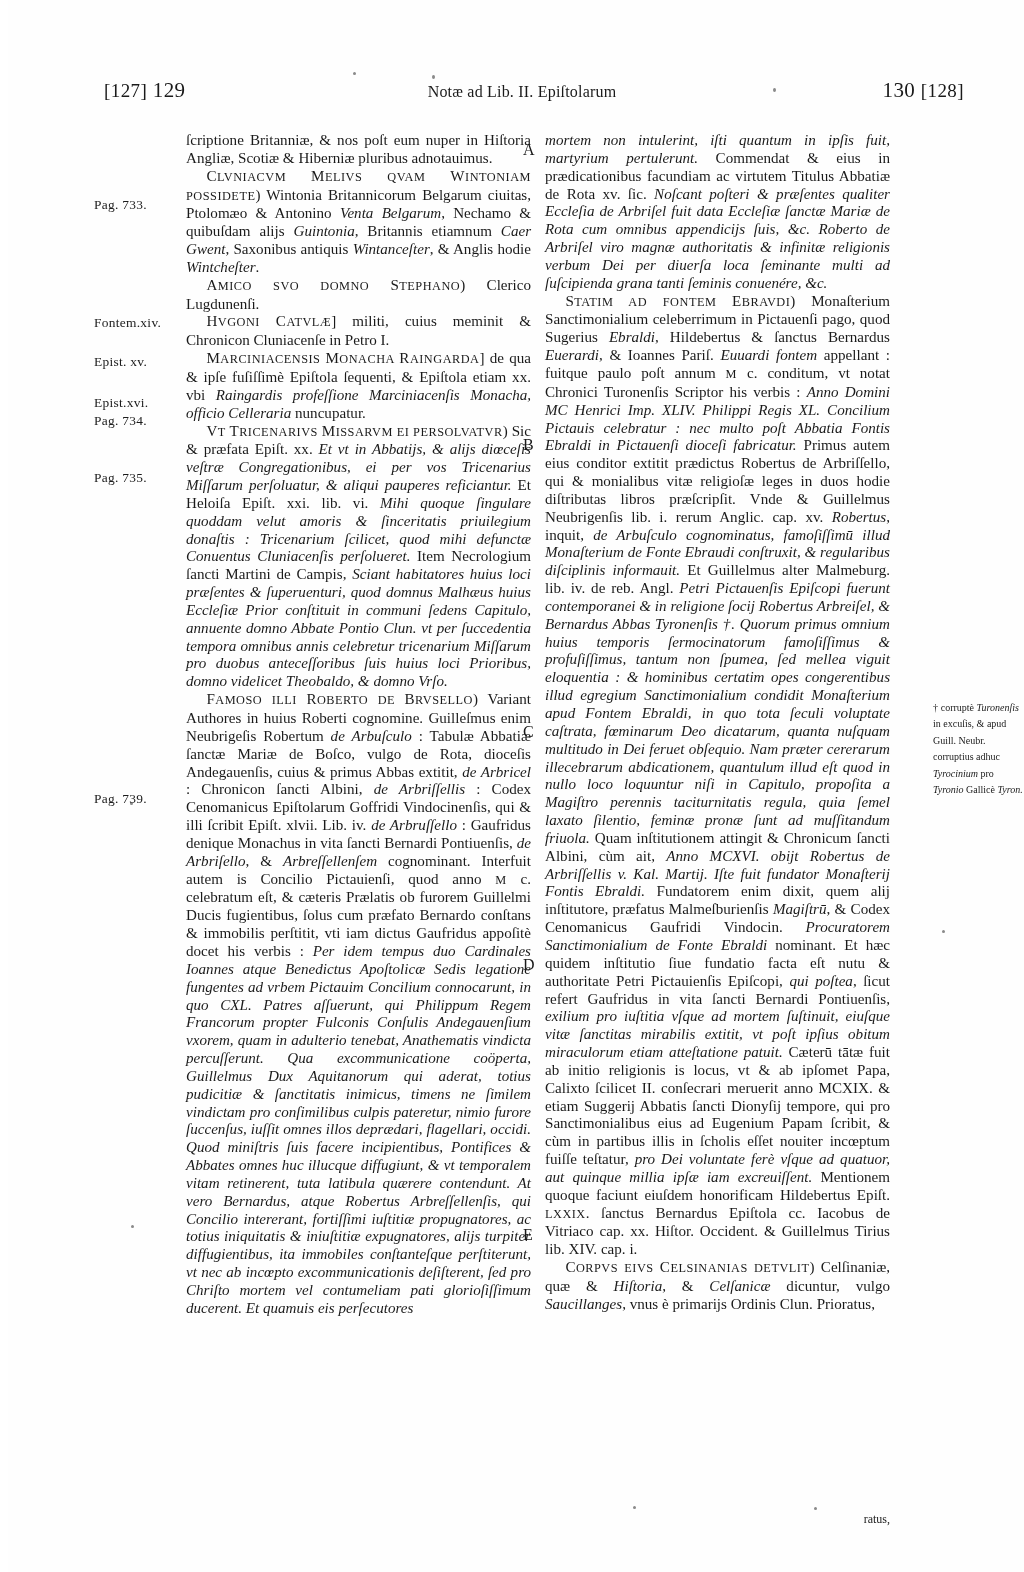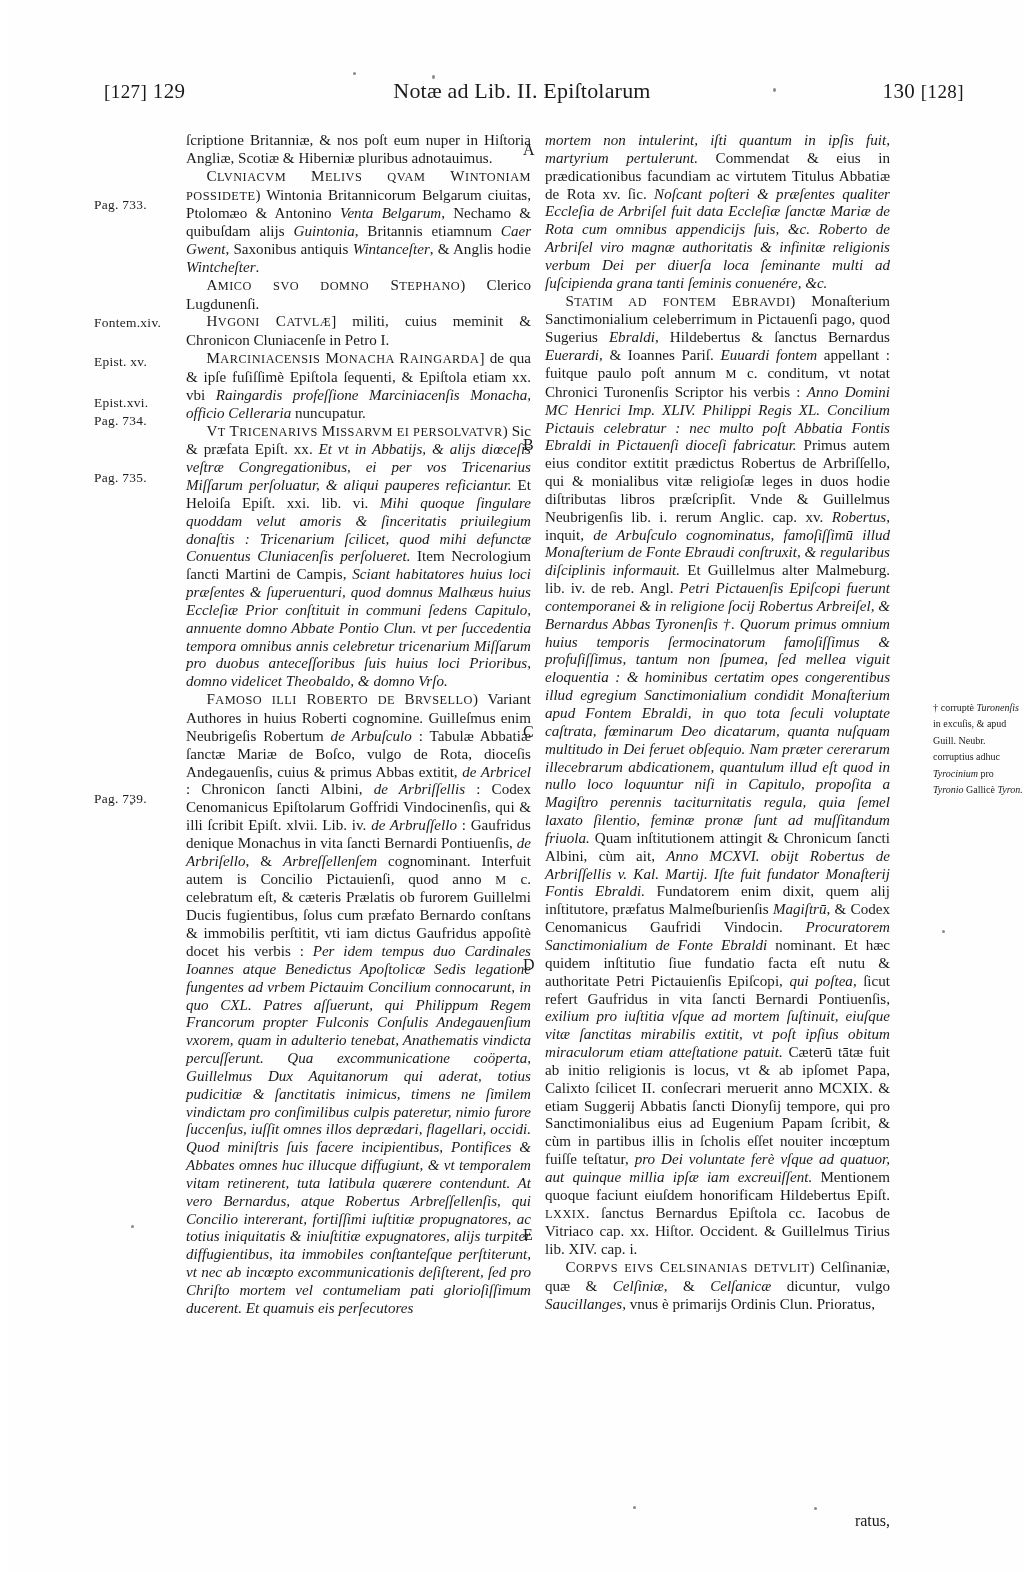--- a/index.html
+++ b/index.html
@@ -36,21 +36,21 @@
     align-items: baseline;
     justify-content: space-between;
     font-size: 21px;
   }
   .rh-left, .rh-right {
     font-size: 21px;
     letter-spacing: 0.4px;
     white-space: nowrap;
   }
   .rh-center {
-    font-size: 22px;
+    font-size: 16px;
     white-space: nowrap;
     letter-spacing: 0.2px;
     margin-left: -24px;
   }
   .rh-bracket { font-size: 19px; }
 
   
   .body-area {
     position: absolute;
     left: 0;
@@ -124,21 +124,21 @@
   }
   .margin-right .dag { letter-spacing: 0.2px; }
 
   
   .catchword {
     position: absolute;
     left: 537px;
     top: 1512px;
     width: 345px;
     text-align: right;
-    font-size: 16px;
+    font-size: 12px;
   }
 
   
   .speck {
     position: absolute;
     background: #2a2a2a;
     border-radius: 50%;
     opacity: 0.55;
   }
 </style>
@@ -184,21 +184,21 @@
         <p class="ind" id="p-cluniacum"><span class="smcap"><span class="cap">C</span>LVNIACVM <span class="cap">M</span>ELIVS QVAM <span class="cap">W</span>INTONIAM POSSIDETE</span>) Wintonia Britannicorum Belgarum ciuitas, Ptolomæo &amp; Antonino <i>Venta Belgarum</i>, Nechamo &amp; quibuſdam alijs <i>Guintonia</i>, Britannis etiamnum <i>Caer Gwent</i>, Saxonibus antiquis <i>Wintanceſter</i>, &amp; Anglis hodie <i>Wintcheſter</i>.</p>
         <p class="ind" id="p-amico"><span class="smcap"><span class="cap">A</span>MICO SVO DOMNO <span class="cap">S</span>TEPHANO</span>) Clerico Lugdunenſi.</p>
         <p class="ind" id="p-hugoni"><span class="smcap"><span class="cap">H</span>VGONI <span class="cap">C</span>ATVLÆ</span>] militi, cuius meminit &amp; Chronicon Cluniacenſe in Petro I.</p>
         <p class="ind" id="p-marciniacensis"><span class="smcap"><span class="cap">M</span>ARCINIACENSIS <span class="cap">M</span>ONACHA <span class="cap">R</span>AINGARDA</span>] de qua &amp; ipſe fuſiſſimè Epiſtola ſequenti, &amp; Epiſtola etiam xx. vbi <i>Raingardis profeſſione Marciniacenſis Monacha, officio Celleraria</i> nuncupatur.</p>
         <p class="ind" id="p-tricenarius"><span class="smcap"><span class="cap">V</span>T <span class="cap">T</span>RICENARIVS <span class="cap">M</span>ISSARVM EI PERSOLVATVR</span>) Sic &amp; præfata Epiſt. xx. <i>Et vt in Abbatijs, &amp; alijs diœceſis veſtræ Congregationibus, ei per vos Tricenarius Miſſarum perſoluatur, &amp; aliqui pauperes reficiantur.</i> Et Heloiſa Epiſt. xxi. lib. vi. <i>Mihi quoque ſingulare quoddam velut amoris &amp; ſinceritatis priuilegium donaſtis : Tricenarium ſcilicet, quod mihi defunctæ Conuentus Cluniacenſis perſolueret.</i> Item Necrologium ſancti Martini de Campis, <i>Sciant habitatores huius loci præſentes &amp; ſuperuenturi, quod domnus Malhæus huius Eccleſiæ Prior conſtituit in communi ſedens Capitulo, annuente domno Abbate Pontio Clun. vt per ſuccedentia tempora omnibus annis celebretur tricenarium Miſſarum pro duobus anteceſſoribus ſuis huius loci Prioribus, domno videlicet Theobaldo, &amp; domno Vrſo.</i></p>
         <p class="ind" id="p-famoso"><span class="smcap"><span class="cap">F</span>AMOSO ILLI <span class="cap">R</span>OBERTO DE <span class="cap">B</span>RVSELLO</span>) Variant Authores in huius Roberti cognomine. Guilleſmus enim Neubrigeſis Robertum <i>de Arbuſculo</i> : Tabulæ Abbatiæ ſanctæ Mariæ de Boſco, vulgo de Rota, dioceſis Andegauenſis, cuius &amp; primus Abbas extitit, <i>de Arbricel</i> : Chronicon ſancti Albini, <i>de Arbriſſellis</i> : Codex Cenomanicus Epiſtolarum Goffridi Vindocinenſis, qui &amp; illi ſcribit Epiſt. xlvii. Lib. iv. <i>de Arbruſſello</i> : Gaufridus denique Monachus in vita ſancti Bernardi Pontiuenſis, <i>de Arbriſello</i>, &amp; <i>Arbreſſellenſem</i> cognominant. Interfuit autem is Concilio Pictauienſi, quod anno <span class="smcap">M</span> c. celebratum eſt, &amp; cæteris Prælatis ob furorem Guillelmi Ducis fugientibus, ſolus cum præfato Bernardo conſtans &amp; immobilis perſtitit, vti iam dictus Gaufridus appoſitè docet his verbis : <i>Per idem tempus duo Cardinales Ioannes atque Benedictus Apoſtolicæ Sedis legatione fungentes ad vrbem Pictauim Concilium connocarunt, in quo CXL. Patres aſſuerunt, qui Philippum Regem Francorum propter Fulconis Conſulis Andegauenſium vxorem, quam in adulterio tenebat, Anathematis vindicta percuſſerunt. Qua excommunicatione coöperta, Guillelmus Dux Aquitanorum qui aderat, totius pudicitiæ &amp; ſanctitatis inimicus, timens ne ſimilem vindictam pro conſimilibus culpis pateretur, nimio furore ſuccenſus, iuſſit omnes illos deprædari, flagellari, occidi. Quod miniſtris ſuis facere incipientibus, Pontifices &amp; Abbates omnes huc illucque diffugiunt, &amp; vt temporalem vitam retinerent, tuta latibula quærere contendunt. At vero Bernardus, atque Robertus Arbreſſellenſis, qui Concilio intererant, fortiſſimi iuſtitiæ propugnatores, ac totius iniquitatis &amp; iniuſtitiæ expugnatores, alijs turpiter diffugientibus, ita immobiles conſtanteſque perſtiterunt, vt nec ab incœpto excommunicationis deſiſterent, ſed pro Chriſto mortem vel contumeliam pati glorioſiſſimum ducerent. Et quamuis eis perſecutores</i></p>
       </div>
     <div class="col col-right" id="col-right">
         <p id="p-mortem"><i>mortem non intulerint, iſti quantum in ipſis fuit, martyrium pertulerunt.</i> Commendat &amp; eius in prædicationibus facundiam ac virtutem Titulus Abbatiæ de Rota xv. ſic. <i>Noſcant poſteri &amp; præſentes qualiter Eccleſia de Arbriſel fuit data Eccleſiæ ſanctæ Mariæ de Rota cum omnibus appendicijs ſuis, &amp;c. Roberto de Arbriſel viro magnæ authoritatis &amp; infinitæ religionis verbum Dei per diuerſa loca ſeminante multi ad ſuſcipienda grana tanti ſeminis conuenére, &amp;c.</i></p>
         <p class="ind" id="p-statim"><span class="smcap"><span class="cap">S</span>TATIM AD FONTEM <span class="cap">E</span>BRAVDI</span>) Monaſterium Sanctimonialium celeberrimum in Pictauenſi pago, quod Sugerius <i>Ebraldi</i>, Hildebertus &amp; ſanctus Bernardus <i>Euerardi</i>, &amp; Ioannes Pariſ. <i>Euuardi fontem</i> appellant : fuitque paulo poſt annum <span class="smcap">M</span> c. conditum, vt notat Chronici Turonenſis Scriptor his verbis : <i>Anno Domini MC Henrici Imp. XLIV. Philippi Regis XL. Concilium Pictauis celebratur : nec multo poſt Abbatia Fontis Ebraldi in Pictauenſi dioceſi fabricatur.</i> Primus autem eius conditor extitit prædictus Robertus de Arbriſſello, qui &amp; monialibus vitæ religioſæ leges in duos hodie diſtributas libros præſcripſit. Vnde &amp; Guillelmus Neubrigenſis lib. i. rerum Anglic. cap. xv. <i>Robertus</i>, inquit, <i>de Arbuſculo cognominatus, famoſiſſimū illud Monaſterium de Fonte Ebraudi conſtruxit, &amp; regularibus diſciplinis informauit.</i> Et Guillelmus alter Malmeburg. lib. iv. de reb. Angl. <i>Petri Pictauenſis Epiſcopi fuerunt contemporanei &amp; in religione ſocij Robertus Arbreiſel, &amp; Bernardus Abbas Tyronenſis †. Quorum primus omnium huius temporis ſermocinatorum famoſiſſimus &amp; profuſiſſimus, tantum non ſpumea, ſed mellea viguit eloquentia : &amp; hominibus certatim opes congerentibus illud egregium Sanctimonialium condidit Monaſterium apud Fontem Ebraldi, in quo tota ſeculi voluptate caſtrata, fœminarum Deo dicatarum, quanta nuſquam multitudo in Dei feruet obſequio. Nam præter cererarum illecebrarum abdicationem, quantulum illud eſt quod in nullo loco loquuntur niſi in Capitulo, propoſita a Magiſtro perennis taciturnitatis regula, quia ſemel laxato ſilentio, feminæ pronæ ſunt ad muſſitandum friuola.</i> Quam inſtitutionem attingit &amp; Chronicum ſancti Albini, cùm ait, <i>Anno MCXVI. obijt Robertus de Arbriſſellis v. Kal. Martij. Iſte fuit fundator Monaſterij Fontis Ebraldi.</i> Fundatorem enim dixit, quem alij inſtitutore, præfatus Malmeſburienſis <i>Magiſtrū</i>, &amp; Codex Cenomanicus Gaufridi Vindocin. <i>Procuratorem Sanctimonialium de Fonte Ebraldi</i> nominant. Et hæc quidem inſtitutio ſiue fundatio facta eſt nutu &amp; authoritate Petri Pictauienſis Epiſcopi, <i>qui poſtea</i>, ſicut refert Gaufridus in vita ſancti Bernardi Pontiuenſis, <i>exilium pro iuſtitia vſque ad mortem ſuſtinuit, eiuſque vitæ ſanctitas mirabilis extitit, vt poſt ipſius obitum miraculorum etiam atteſtatione patuit.</i> Cæterū tātæ fuit ab initio religionis is locus, vt &amp; ab ipſomet Papa, Calixto ſcilicet II. conſecrari meruerit anno MCXIX. &amp; etiam Suggerij Abbatis ſancti Dionyſij tempore, qui pro Sanctimonialibus eius ad Eugenium Papam ſcribit, &amp; cùm in partibus illis in ſcholis eſſet nouiter incœptum fuiſſe teſtatur, <i>pro Dei voluntate ferè vſque ad quatuor, aut quinque millia ipſæ iam excreuiſſent.</i> Mentionem quoque faciunt eiuſdem honorificam Hildebertus Epiſt. <span class="smcap">LXXIX</span>. ſanctus Bernardus Epiſtola cc. Iacobus de Vitriaco cap. xx. Hiſtor. Occident. &amp; Guillelmus Tirius lib. XIV. cap. i.</p>
-        <p class="ind" id="p-corpus"><span class="smcap"><span class="cap">C</span>ORPVS EIVS <span class="cap">C</span>ELSINANIAS DETVLIT</span>) Celſinaniæ, quæ &amp; <i>Celſiniæ</i>, &amp; <i>Celſanicæ</i> dicuntur, vulgo <i>Saucillanges</i>, vnus è primarijs Ordinis Clun. Prioratus,</p>
+        <p class="ind" id="p-corpus"><span class="smcap"><span class="cap">C</span>ORPVS EIVS <span class="cap">C</span>ELSINANIAS DETVLIT</span>) Celſinaniæ, quæ &amp; <i>Hiſtoria</i>, &amp; <i>Celſanicæ</i> dicuntur, vulgo <i>Saucillanges</i>, vnus è primarijs Ordinis Clun. Prioratus,</p>
       </div>
   </div>
 
   <div class="margin-right">
     <span class="dag">†</span>
     <span>corruptè</span>
     <span id="gloss-body"> <i>Turonenſis</i> in excuſis, &amp; apud Guill. Neubr. corruptius adhuc <i>Tyrocinium</i> pro <i>Tyronio</i> Gallicè <i>Tyron.</i></span>
   </div>
 
   <div class="catchword">ratus,</div>

